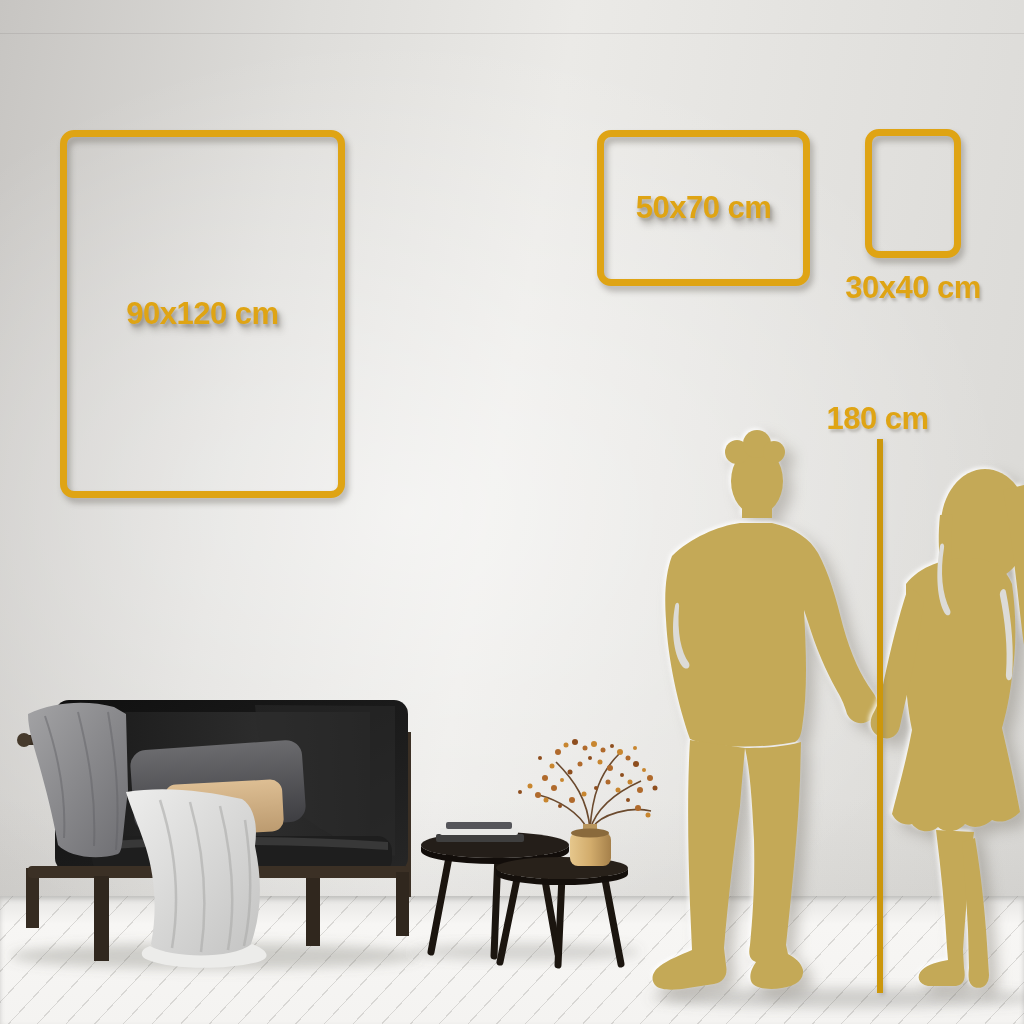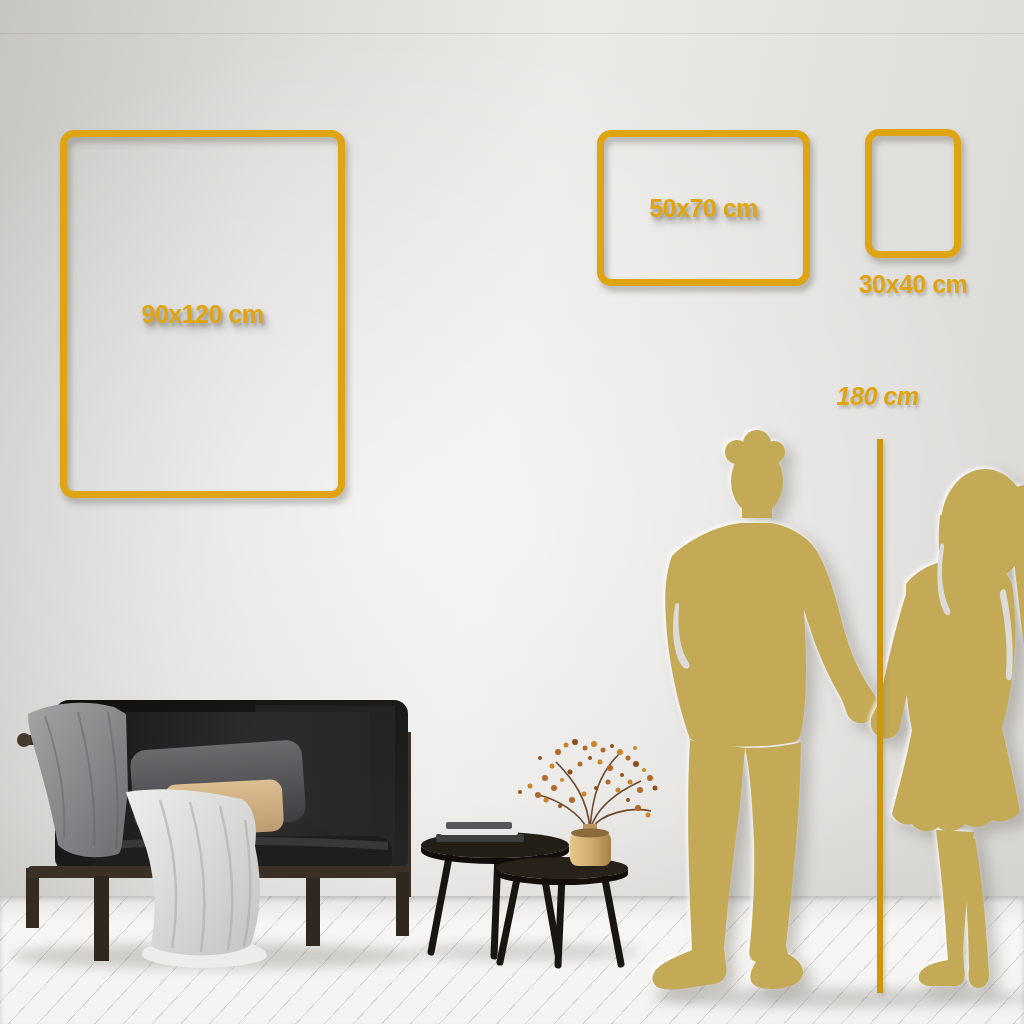--- a/index.html
+++ b/index.html
@@ -20,24 +20,24 @@
       linear-gradient(to bottom,#E6E5E3 0,#F7F6F4 22%,#F4F3F1 100%);
     box-shadow:inset 0 3px 5px rgba(95,93,90,.28);}
   
   .size-frame{position:absolute;border:7px solid var(--gold);border-radius:14px;
     display:flex;align-items:center;justify-content:center;
     filter:drop-shadow(3px 5px 3px rgba(105,100,90,.45));}
   .f90{left:60px;top:130px;width:271px;height:354px;}
   .f60{left:375px;top:128px;width:167px;height:231px;}
   .f50{left:597px;top:130px;width:199px;height:142px;}
   .f30{left:865px;top:129px;width:82px;height:115px;}
-  .gold-text{color:var(--gold);font-weight:800;font-size:25px;letter-spacing:-.5px;
+  .gold-text{color:var(--gold);font-weight:800;font-size:31px;letter-spacing:-.5px;
     text-shadow:2px 3px 3px rgba(105,100,90,.35);white-space:nowrap;}
   .label-30x40{position:absolute;left:833px;top:270px;width:160px;text-align:center;}
-  .height-label{position:absolute;left:790px;top:382px;width:175px;text-align:center;font-style:italic;}
+  .height-label{position:absolute;left:790px;top:401px;width:175px;text-align:center;}
   .height-line{position:absolute;left:877px;top:439px;width:6px;height:554px;
     background:#CC970C;z-index:6;filter:drop-shadow(2px 2px 2px rgba(110,105,95,.3));}
   .scene-art{position:absolute;left:0;top:0;z-index:4;}
   .overlay-text{z-index:7;}
 </style>
 </head>
 <body>
 
 <div class="stage" style="--gold:#DFA414">
 

